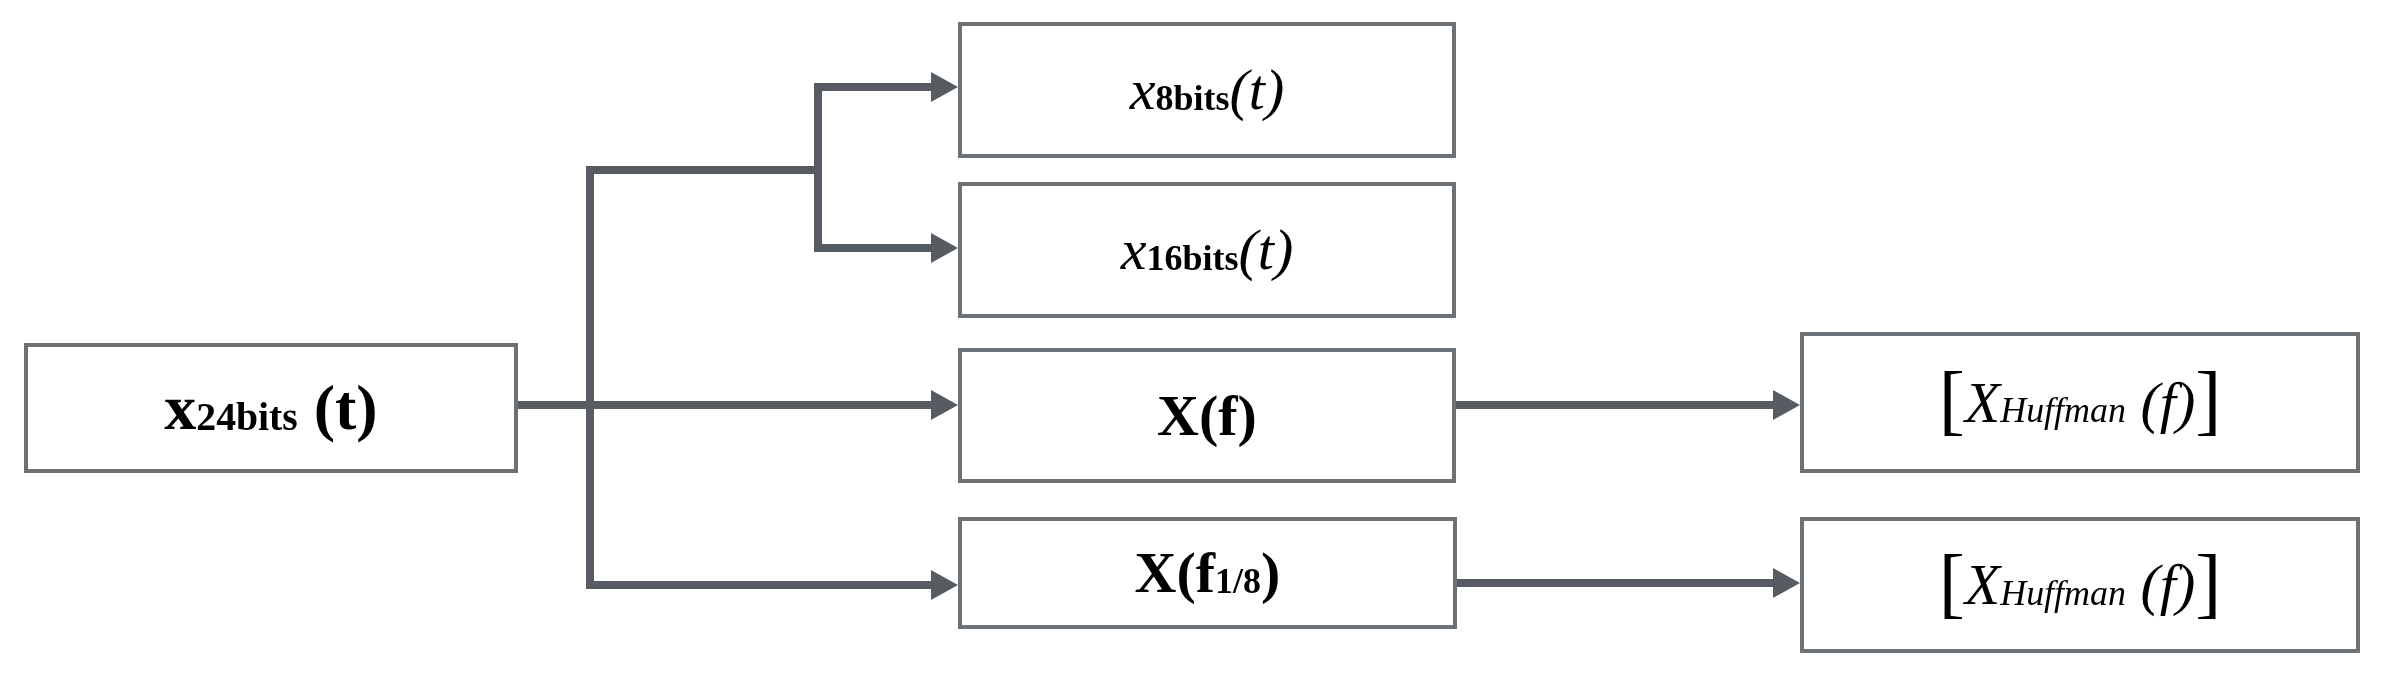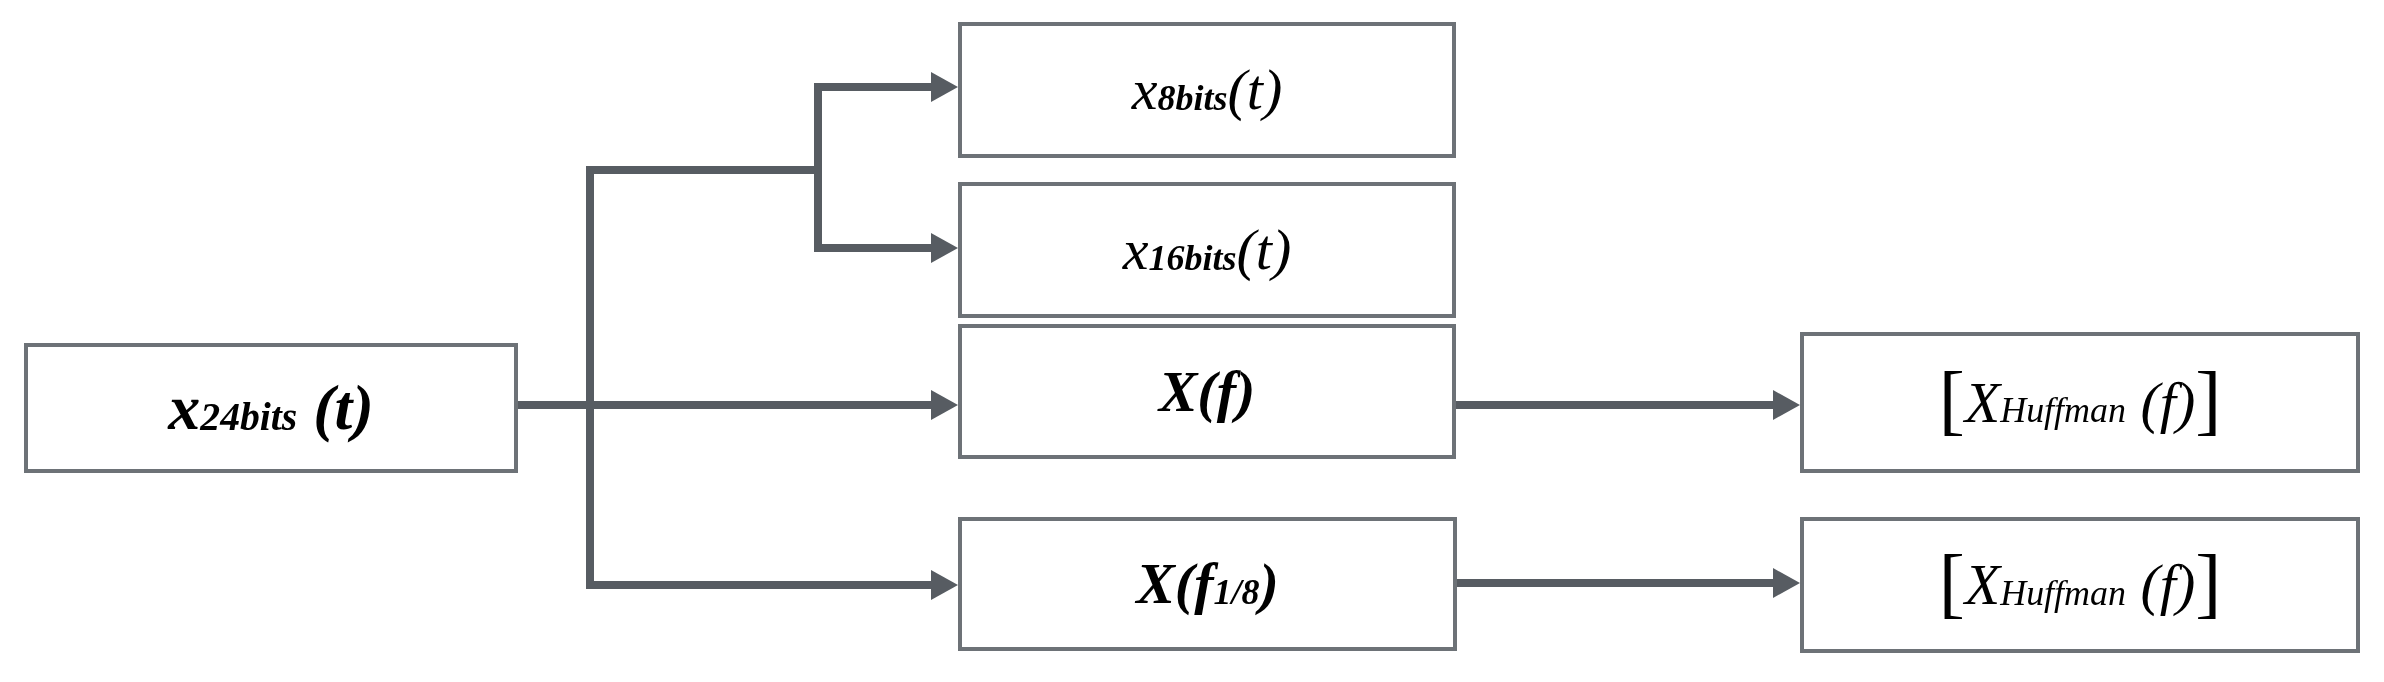--- a/index.html
+++ b/index.html
@@ -30,41 +30,41 @@
   .arrowhead {
     position: absolute;
     width: 0;
     height: 0;
     border-top: 15px solid transparent;
     border-bottom: 15px solid transparent;
     border-left: 27px solid var(--connector, #575c62);
   }
   
   .seg-i  { font-style: italic; font-weight: 400; }
-  .seg-bi { font-style: italic; font-weight: 700; }
+  .seg-bi { font-weight: 700; }
   .seg-sub { font-size: 0.62em; position: relative; top: 0.24em; }
   .seg-br { font-style: normal; font-weight: 400; font-size: 1.35em; position: relative; top: -0.03em; }
 
   .fs-xl { font-size: 64px; }
   .fs-lg { font-size: 58px; }
 </style>
 </head>
 <body>
 
 <div class="canvas">
 
   <div class="node fs-xl" style="left:24px; top:343px; width:494px; height:130px;"><span class="seg-bi">x</span><span class="seg-bi seg-sub">24bits</span><span class="seg-bi"> (t)</span></div>
 
   <div class="node fs-lg" style="left:958px; top:22px; width:498px; height:136px;"><span class="seg-i">x</span><span class="seg-bi seg-sub">8bits</span><span class="seg-i">(t)</span></div>
 
   <div class="node fs-lg" style="left:958px; top:182px; width:498px; height:136px;"><span class="seg-i">x</span><span class="seg-bi seg-sub">16bits</span><span class="seg-i">(t)</span></div>
 
-  <div class="node fs-lg" style="left:958px; top:324px; width:498px; height:135px;"><span class="seg-bi">X(f)</span></div>
+  <div class="node fs-lg" style="left:958px; top:348px; width:498px; height:135px;"><span class="seg-bi">X(f)</span></div>
 
-  <div class="node fs-lg" style="left:958px; top:517px; width:499px; height:134px;"><span class="seg-bi">X(f</span><span class="seg-bi seg-sub">1/8</span><span class="seg-bi">)</span></div>
+  <div class="node fs-lg" style="left:958px; top:517px; width:499px; height:112px;"><span class="seg-bi">X(f</span><span class="seg-bi seg-sub">1/8</span><span class="seg-bi">)</span></div>
 
   <div class="node fs-lg" style="left:1800px; top:332px; width:560px; height:141px;"><span class="seg-br">[</span><span class="seg-i">X</span><span class="seg-i seg-sub">Huffman</span><span class="seg-i"> (f)</span><span class="seg-br">]</span></div>
 
   <div class="node fs-lg" style="left:1800px; top:517px; width:560px; height:136px;"><span class="seg-br">[</span><span class="seg-i">X</span><span class="seg-i seg-sub">Huffman</span><span class="seg-i"> (f)</span><span class="seg-br">]</span></div>
 
   <div class="hline" style="left:518px; top:401px; width:414px; height:8px;"></div>
   <div class="arrowhead" style="left:931px; top:390px;"></div>
 
   <div class="vline" style="left:586px; top:166px; width:8px; height:423px;"></div>
 

